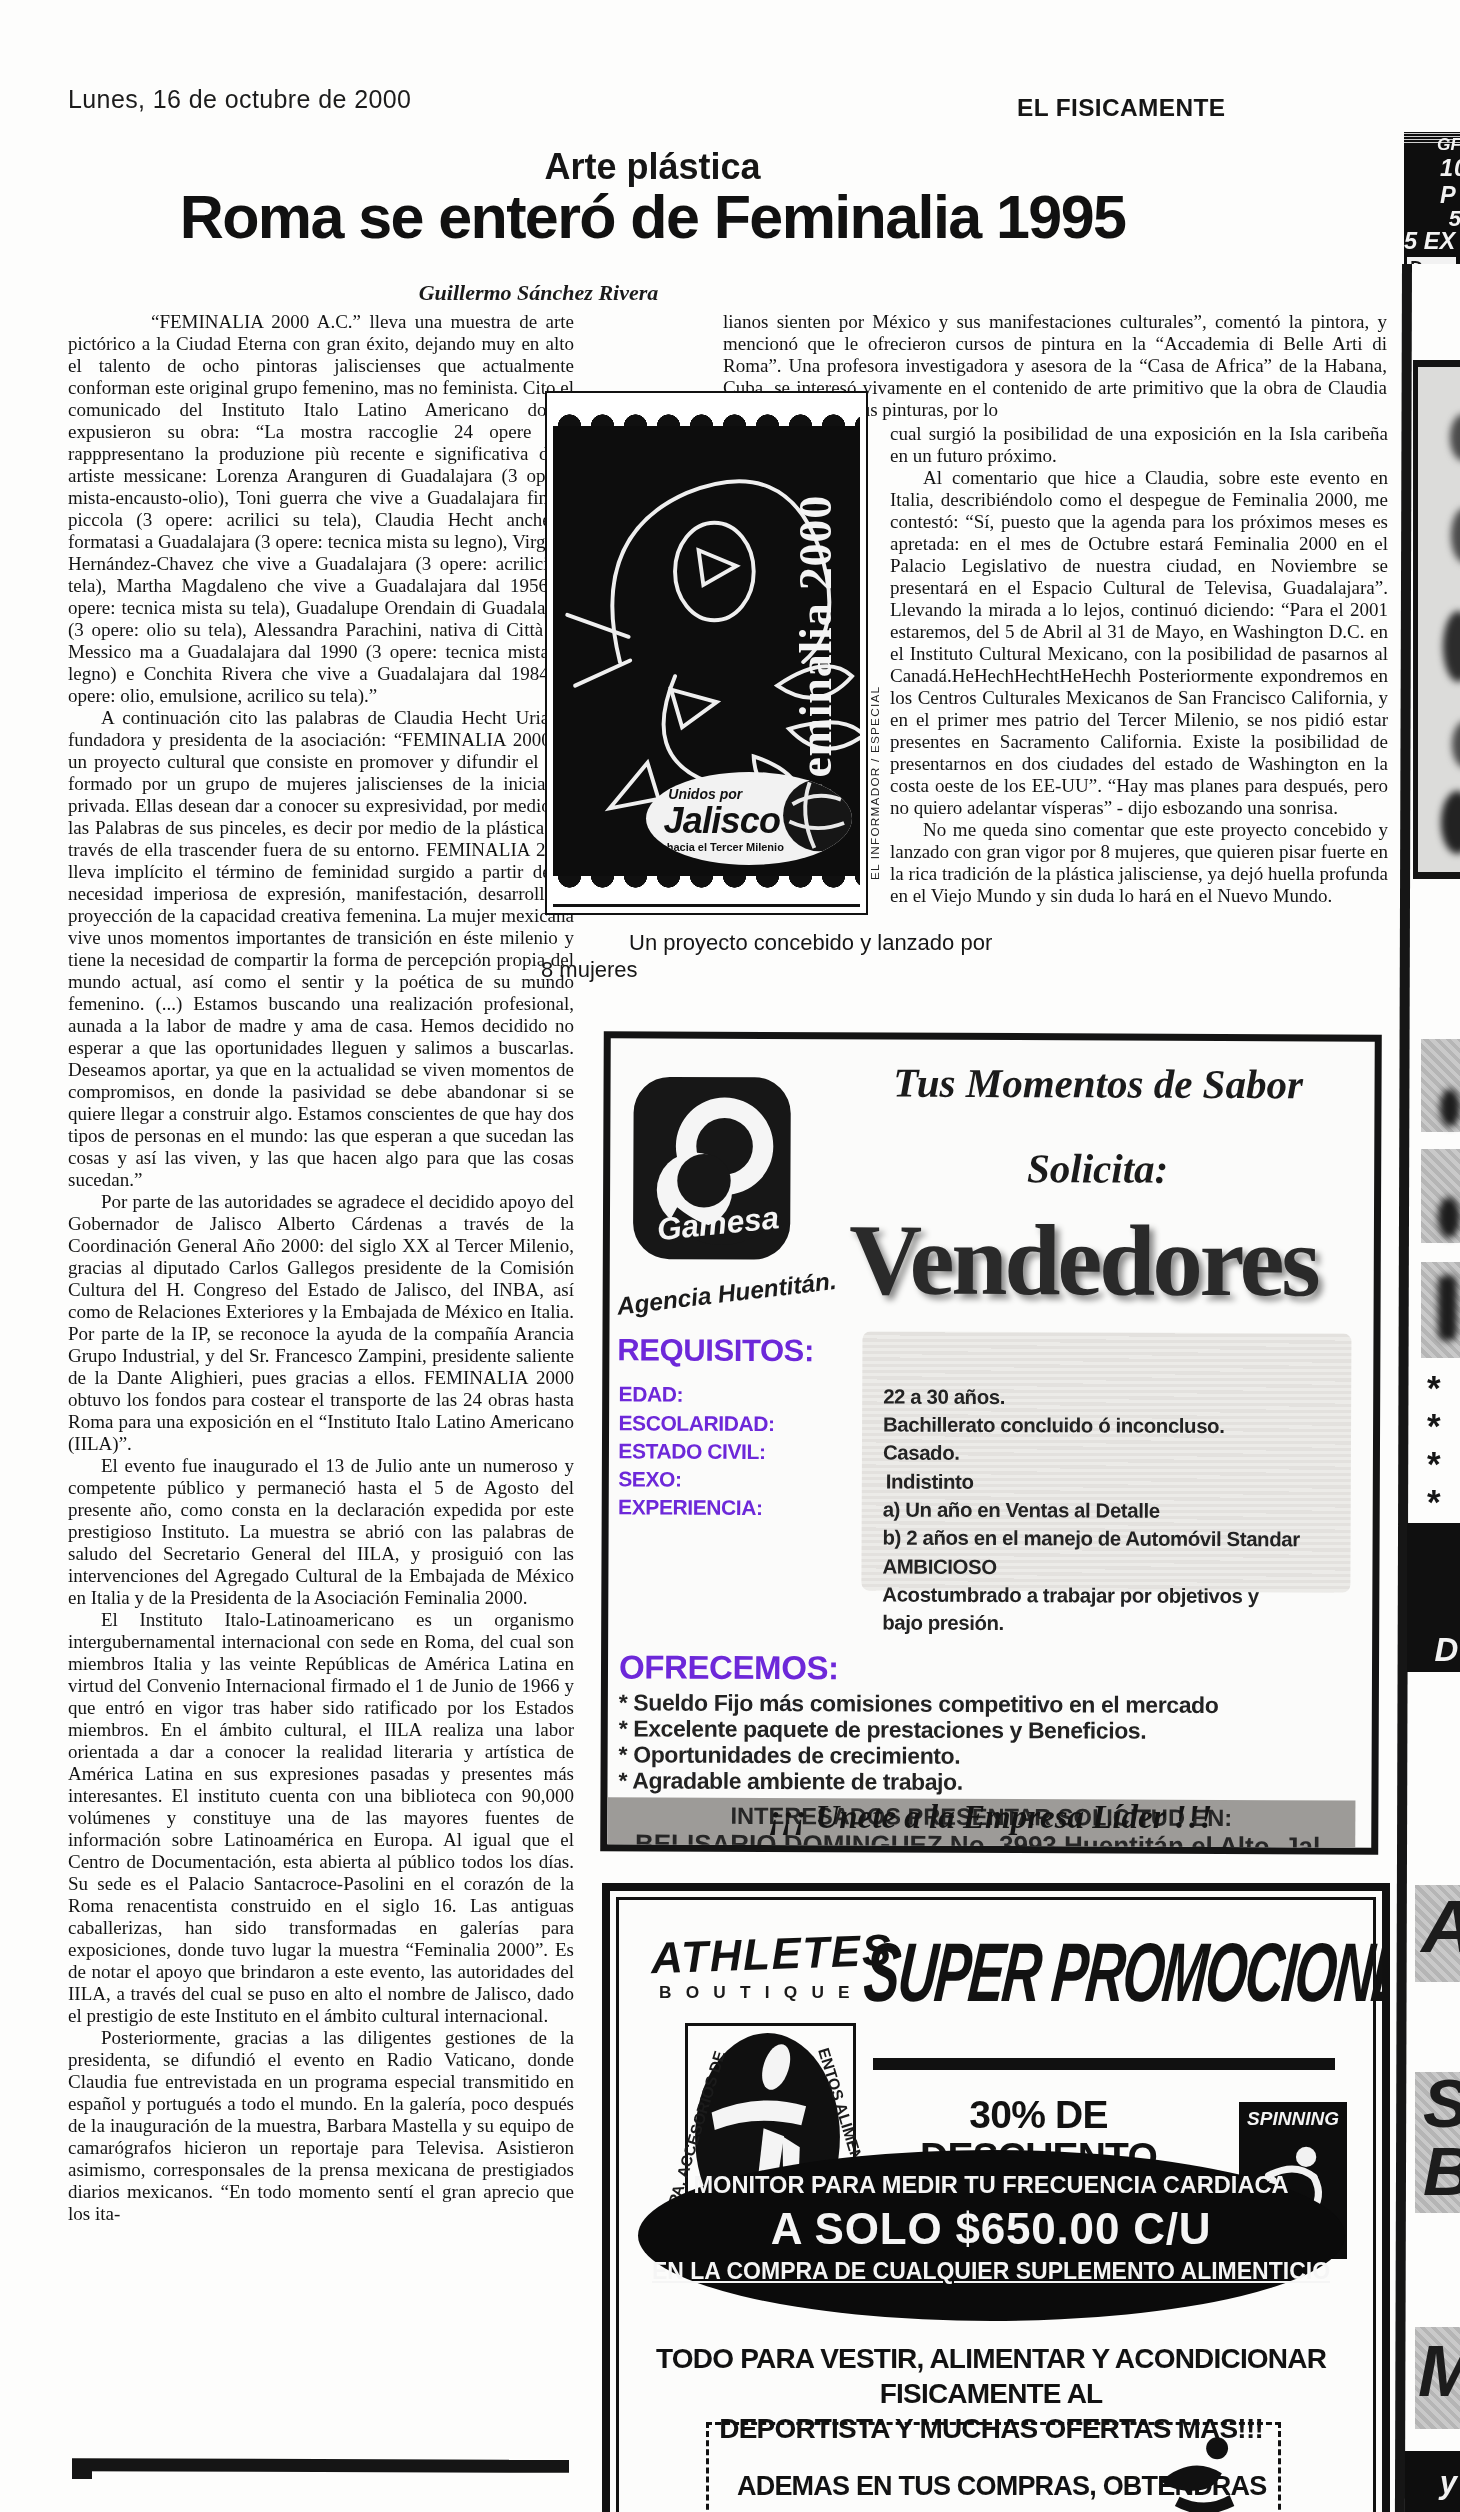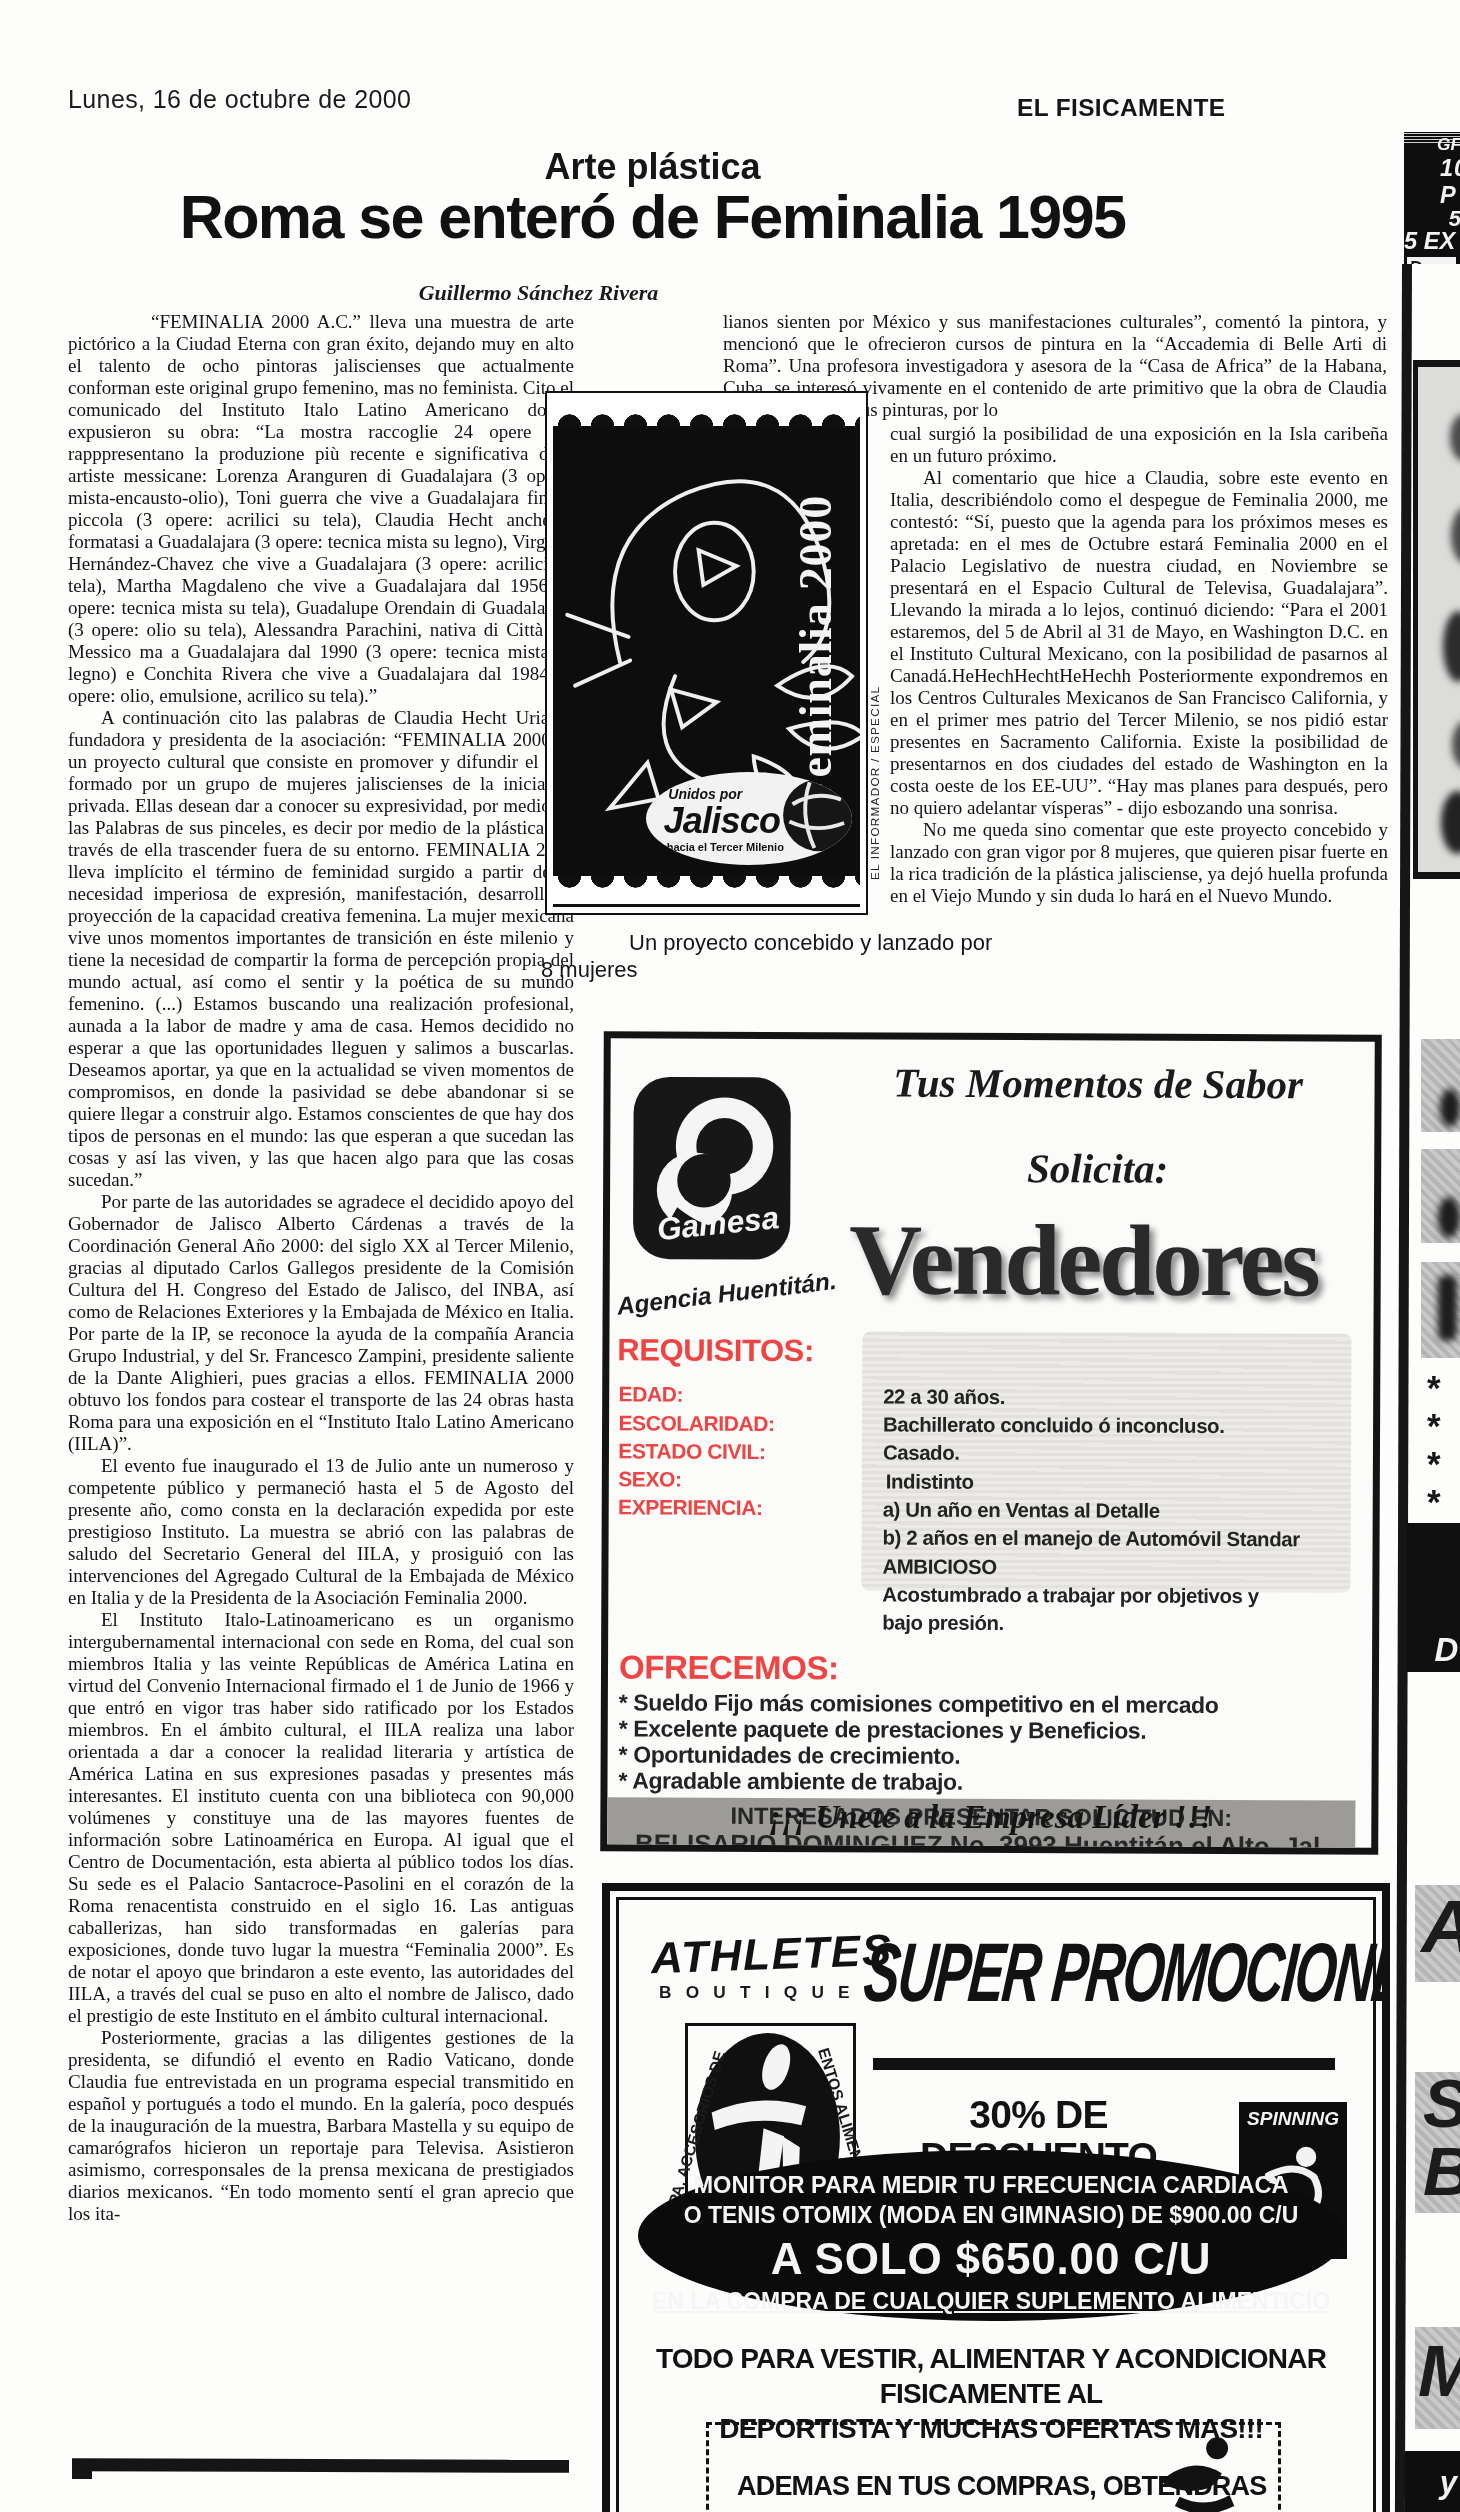--- a/index.html
+++ b/index.html
@@ -25,21 +25,21 @@
             background-size:33px 28px;background-repeat:repeat-x;border-bottom:3.1px solid #111;}
   .stamp-field{background:#0d0d0d;position:relative;overflow:hidden;}
   .stamp-title{color:#f4f4f4;font-family:"Liberation Serif",serif;font-weight:bold;font-size:46px;
                letter-spacing:0.8px;white-space:nowrap;transform:rotate(-90deg);transform-origin:center;}
   .oval-logo{background:#f2f2f2;border-radius:50%;color:#111;overflow:hidden;}
   .credit-vert{writing-mode:vertical-rl;transform:rotate(180deg);font-family:"Liberation Sans",sans-serif;
                font-size:11.8px;letter-spacing:1.2px;color:#222;white-space:nowrap;}
   .caption{font-family:"Liberation Sans",sans-serif;font-size:22px;font-weight:500;color:#161616;line-height:27px;}
   
   .ad-box{border:7.9px solid #141414;background:#fbfbfa;}
-  .g-label{font-family:"Liberation Sans",sans-serif;font-weight:800;font-size:21px;letter-spacing:-0.4px;color:#ef4444;}
+  .g-label{font-family:"Liberation Sans",sans-serif;font-weight:800;font-size:21px;letter-spacing:-0.4px;color:#6d28d9;}
   .g-val{font-family:"Liberation Sans",sans-serif;font-weight:700;font-size:20.4px;letter-spacing:-0.4px;color:#232323;}
   .grey-band{background:#9d9b98;color:#262626;font-family:"Liberation Sans",sans-serif;font-weight:800;}
   .script-slogan{font-family:"Liberation Serif",serif;font-style:italic;font-weight:bold;font-size:33px;color:#141414;}
   
   .heavy{font-family:"Liberation Sans",sans-serif;font-weight:800;color:#121212;}
   .dashedbox{border:3.1px dashed #111;}
   .blur-blob{filter:blur(3.9px);background:#4a4a4a;border-radius:50%;}
   .frag-letter{font-family:"Liberation Sans",sans-serif;font-weight:800;font-style:italic;color:#1c1c1c;}
   .checker{background:repeating-linear-gradient(45deg,#c9c9c9 0 3.9px,#b5b5b5 3.9px 7.9px);}
 </style>
@@ -201,21 +201,20 @@
         <path d="M30,58 q34,-18 58,2"></path>
         <path d="M88,60 q14,26 -6,48"></path>
         <path d="M36,64 q-12,36 18,52"></path>
         <path d="M54,116 h34"></path>
       </g>
     </svg>
   </div>
 
   <div class="abs oval-offer" style="left:27.5px;top:259px;width:707px;height:171px;background:#0b0b0b;border-radius:50%;color:#f5f5f5;text-align:center;">
     <div class="sans" style="font-weight:bold;font-size:23.6px;padding-top:22px;">MONITOR PARA MEDIR TU FRECUENCIA CARDIACA</div>
-    <div class="sans" style="font-weight:bold;font-size:23px;padding-top:3.1px;">O TENIS OTOMIX (MODA EN GIMNASIO) DE $900.00 C/U</div>
     <div class="sans" style="font-weight:800;font-size:44px;padding-top:4.7px;letter-spacing:0.8px;">A SOLO $650.00 C/U</div>
     <div class="sans" style="font-weight:bold;font-size:23px;padding-top:4.7px;text-decoration:underline;">EN LA COMPRA DE CUALQUIER SUPLEMENTO ALIMENTICIO</div>
   </div>
 
   <div class="abs ctr" style="left:23.6px;top:450px;width:715px;">
     <div class="heavy" style="font-size:28px;line-height:35px;letter-spacing:-0.8px;">TODO PARA VESTIR, ALIMENTAR Y  ACONDICIONAR FISICAMENTE AL</div>
     <div class="heavy" style="font-size:28px;line-height:35px;letter-spacing:-0.8px;">DEPORTISTA   Y MUCHAS OFERTAS MAS!!!</div>
   </div>
 
   <div class="abs dashedbox" style="left:96px;top:531px;width:569px;height:118px;">

